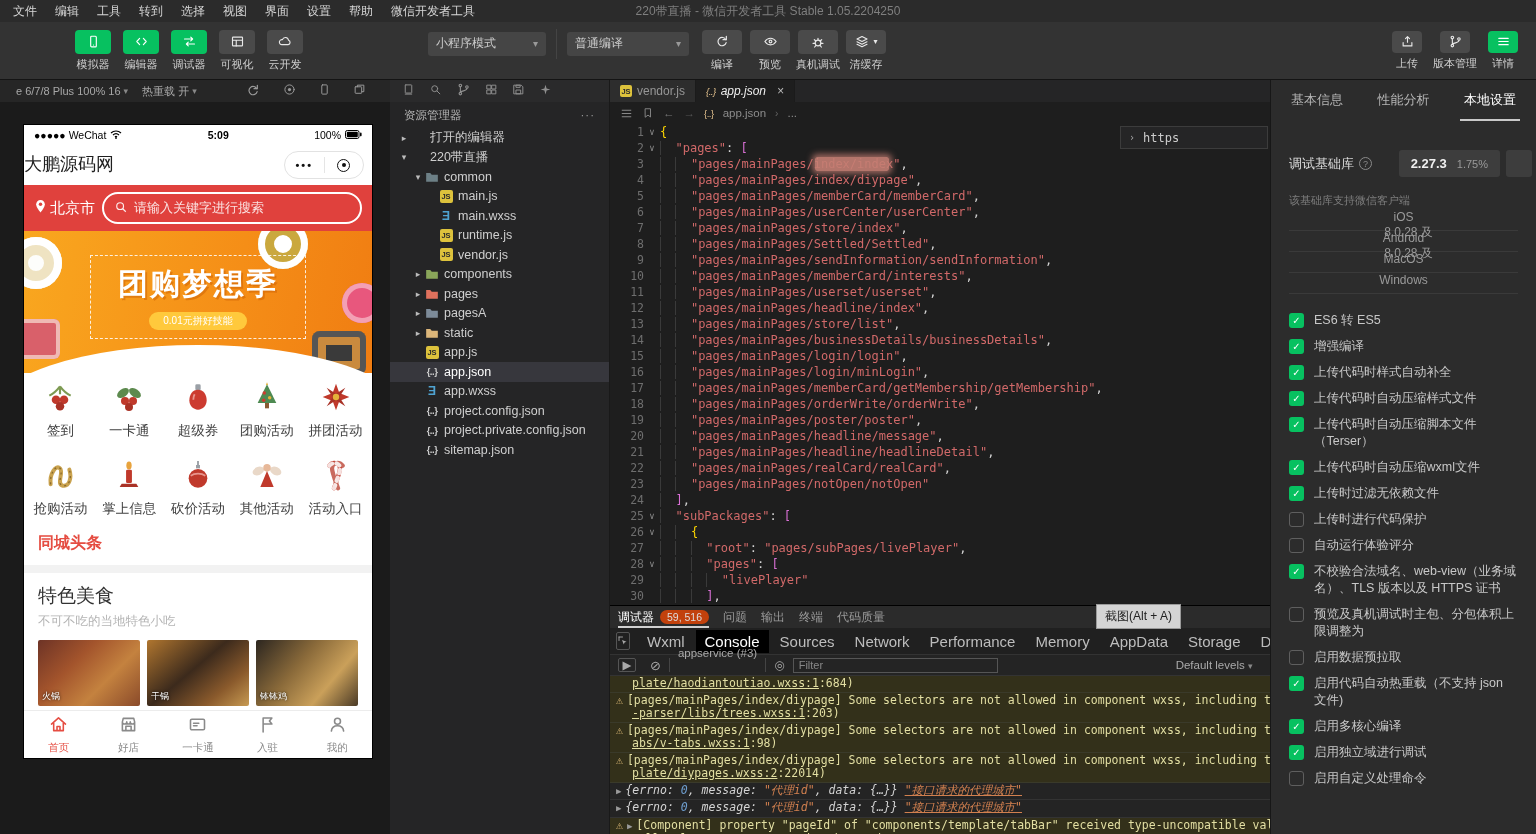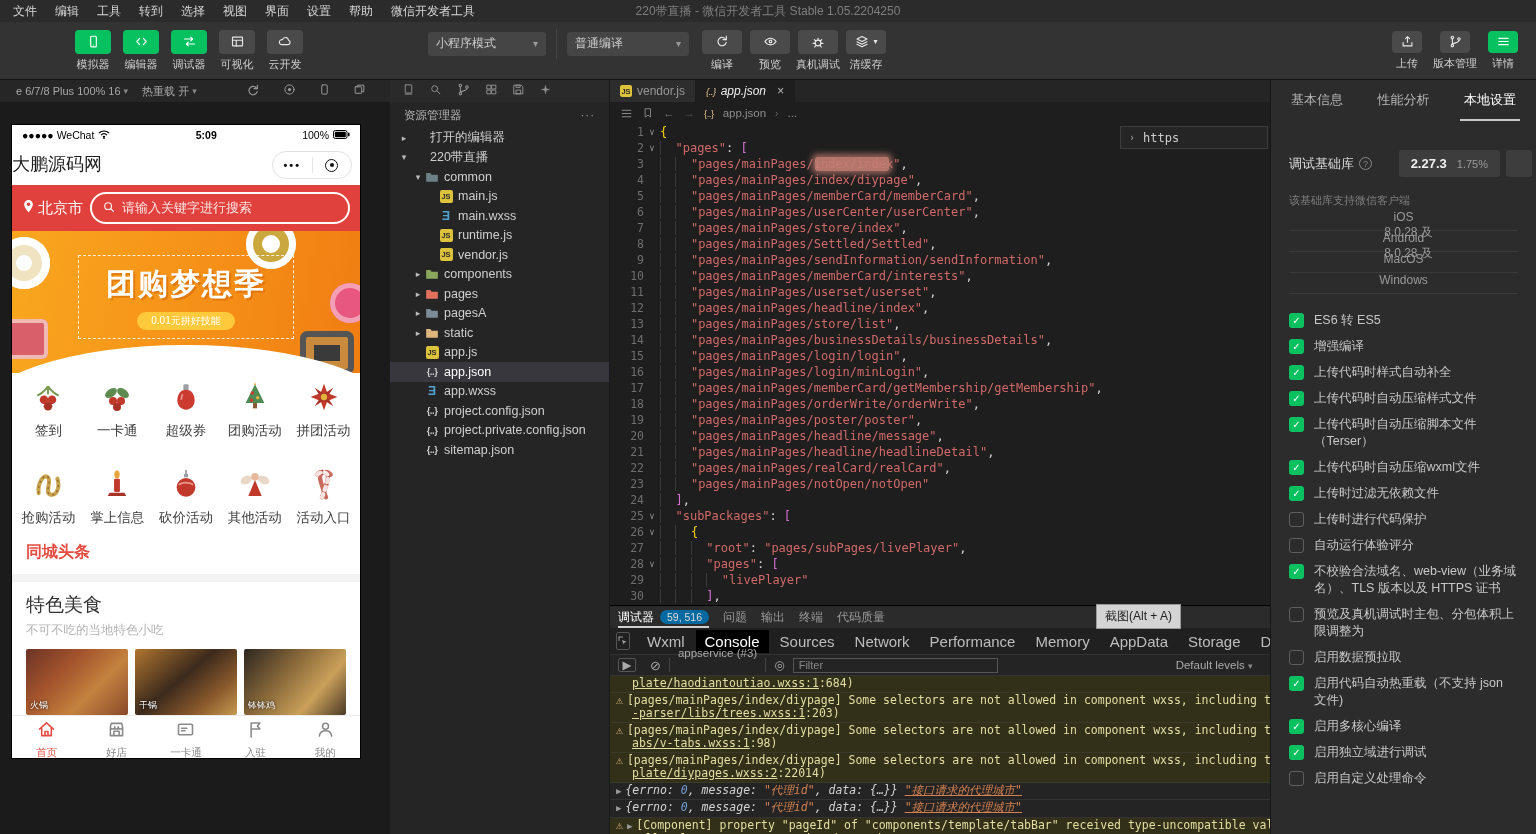--- a/index.html
+++ b/index.html
@@ -23,41 +23,41 @@
 .tb-sep { width:1px; height:30px; background:#444; margin:0 10px 14px 10px; }
 #tb-right { margin-left:auto; display:flex; margin-right:8px; }
 #tb-right .tb-btn .pill { width:30px; height:22px; }
 
 
 #simulator { position:absolute; left:0; top:80px; width:390px; bottom:0; background:#1b1b1b; }
 #device-bar { height:22px; background:#262626; display:flex; align-items:center; font-size:11px; color:#a8a8a8; padding:0 16px; }
 #device-bar .dcaret { font-size:9px; margin:0 4px 0 3px; color:#888; }
 #device-bar .dev-icons { margin-left:auto; display:flex; gap:22px; margin-right:8px; color:#9a9a9a; }
 #device-bar .dev-icons svg { display:block; }
-#phone { position:absolute; left:12px; top:45px; width:348px; height:633px; background:#fff; display:flex; flex-direction:column; overflow:hidden; box-shadow:0 0 0 1px #000; }
+#phone { position:absolute; left:24px; top:45px; width:348px; height:633px; background:#fff; display:flex; flex-direction:column; overflow:hidden; box-shadow:0 0 0 1px #000; }
 #statusbar { height:20px; display:flex; align-items:center; justify-content:space-between; padding:0 10px; font-size:10.5px; color:#000; flex:none; }
 .sb-left, .sb-right { display:flex; align-items:center; gap:4px; }
 #navbar { height:40px; position:relative; flex:none; background:#fff; }
 #nav-title { text-align:left; line-height:38px; font-size:18px; color:#1f1f1f; }
 #capsule { position:absolute; right:8px; top:6px; width:80px; height:28px; border:1px solid #e2e2e2; border-radius:15px; display:flex; align-items:center; background:#fff; }
 #capsule .dots { flex:1; text-align:center; letter-spacing:2px; font-size:11px; color:#111; font-weight:bold; }
 #capsule .cdiv { width:1px; height:16px; background:#e5e5e5; }
 #capsule .target { flex:1; display:flex; align-items:center; justify-content:center; }
 #capsule .ring { width:13px; height:13px; border:1.6px solid #111; border-radius:50%; display:flex; align-items:center; justify-content:center; }
 #capsule .ring i { width:4.5px; height:4.5px; background:#111; border-radius:50%; }
 #searchbar { height:46px; background:#e0413d; display:flex; align-items:center; padding:0 10px; gap:7px; flex:none; }
 #city { color:#fff; font-size:15px; white-space:nowrap; display:flex; align-items:center; gap:3px; }
 #search-pill { flex:1; height:32px; border:2px solid #fff; border-radius:17px; display:flex; align-items:center; padding:0 10px; gap:6px; color:rgba(255,255,255,.85); font-size:13px; }
 #banner { height:142px; background:linear-gradient(100deg,#f9a71f 0%,#f58e17 60%,#f07d12 100%); position:relative; overflow:hidden; flex:none; }
 #banner .dashbox { position:absolute; left:50%; top:24px; transform:translateX(-50%); width:216px; height:84px; border:1px dashed rgba(255,255,255,.85); display:flex; flex-direction:column; align-items:center; justify-content:center; }
 #banner-title { color:#fff; font-size:30px; font-weight:900; letter-spacing:2px; text-shadow:2px 2px 0 rgba(200,90,0,.45); white-space:nowrap; }
 #banner-pill { margin-top:7px; background:#ffc93c; color:#fff; font-size:10px; padding:2px 14px; border-radius:9px; white-space:nowrap; }
 .bdec { position:absolute; border-radius:50%; }
 #banner .curve { position:absolute; left:-10%; bottom:-42px; width:120%; height:70px; background:#fff; border-radius:50% 50% 0 0 / 100% 100% 0 0; }
-#icon-grid { padding:8px 2px 4px 2px; display:grid; grid-template-columns:repeat(5,1fr); row-gap:28px; background:#fff; flex:none; }
+#icon-grid { padding:8px 2px 4px 2px; display:grid; grid-template-columns:repeat(5,1fr); row-gap:19px; background:#fff; flex:none; }
 .grid-cell { display:flex; flex-direction:column; align-items:center; cursor:pointer; }
 .grid-cell svg { width:32px; height:32px; }
 .grid-cell .glabel { font-size:13.5px; color:#3f3f3f; margin-top:5px; white-space:nowrap; }
 #headline-row { padding:11px 14px; font-size:16px; font-weight:bold; color:#e54d42; background:#fff; flex:none; }
 #gray-div { height:8px; background:#f2f2f2; flex:none; }
 #food-section { padding:10px 14px 0 14px; background:#fff; flex:1; }
 #food-title { font-size:19px; color:#333; }
 #food-sub { font-size:12.5px; color:#b3b3b3; margin-top:4px; }
 #food-imgs { display:flex; gap:7px; margin-top:10px; }
 .food-img { flex:1; height:66px; border-radius:2px; position:relative; overflow:hidden; }
@@ -101,21 +101,21 @@
 .code-text .ind { border-left:1px solid #3a3a3a; }
 .blur-patch { position:absolute; height:14px; top:1px; background:rgba(196,126,115,.9); box-shadow:0 0 6px 3px rgba(196,126,115,.75); border-radius:2px; }
 #find-widget { position:absolute; right:2px; top:2px; width:148px; height:23px; background:#252526; border:1px solid #3c3c3c; display:flex; align-items:center; gap:8px; padding:0 8px; font-size:12px; color:#ccc; z-index:5; }
 #find-widget .fchev { color:#aaa; font-size:10px; }
 
 
 #console { position:absolute; left:0; bottom:0; width:660px; height:229px; background:#242424; border-top:1px solid #000; display:flex; flex-direction:column; }
 #console-tabs1 { height:22px; background:#2b2b2b; display:flex; align-items:center; padding:0 8px; gap:14px; font-size:12px; color:#9a9a9a; position:relative; }
 .ct1 { cursor:pointer; display:flex; align-items:center; gap:6px; height:100%; }
 .ct1.active { color:#fff; box-shadow:inset 0 -2px 0 #d0d0d0; }
-.ct1 .badge { background:#0369a1; color:#ddd; font-size:10.5px; padding:1px 7px; border-radius:8px; }
+.ct1 .badge { background:#c2410c; color:#ddd; font-size:10.5px; padding:1px 7px; border-radius:8px; }
 #shot-tip { position:absolute; left:486px; top:-2px; background:#d4d4d4; color:#222; font-size:12px; padding:3px 8px; border:1px solid #9a9a9a; z-index:9; white-space:nowrap; }
 #console-tabs2 { height:26px; background:#202020; display:flex; align-items:center; padding:0 6px; font-size:15px; color:#bdbdbd; gap:2px; }
 .inspect-box { width:22px; height:18px; border:1px solid #555; border-radius:2px; display:flex; align-items:center; justify-content:center; margin-right:6px; color:#aaa; }
 .ct2 { padding:3px 9px; cursor:pointer; white-space:nowrap; }
 .ct2.active { background:#000; color:#fff; }
 #console-filter { height:22px; background:#242424; border-top:1px solid #333; border-bottom:1px solid #333; display:flex; align-items:center; gap:8px; padding:0 8px; font-size:11.5px; color:#aaa; }
 #console-filter .fsep { width:1px; height:14px; background:#444; }
 #ctx-select { display:flex; align-items:flex-end; gap:14px; cursor:pointer;flex-direction:column; }
 #filter-input { width:205px; height:15px; background:#242424; border:1px solid #555; color:#ccc; font-size:11px; padding:0 5px; }
 #filter-input::placeholder { color:#888; }

